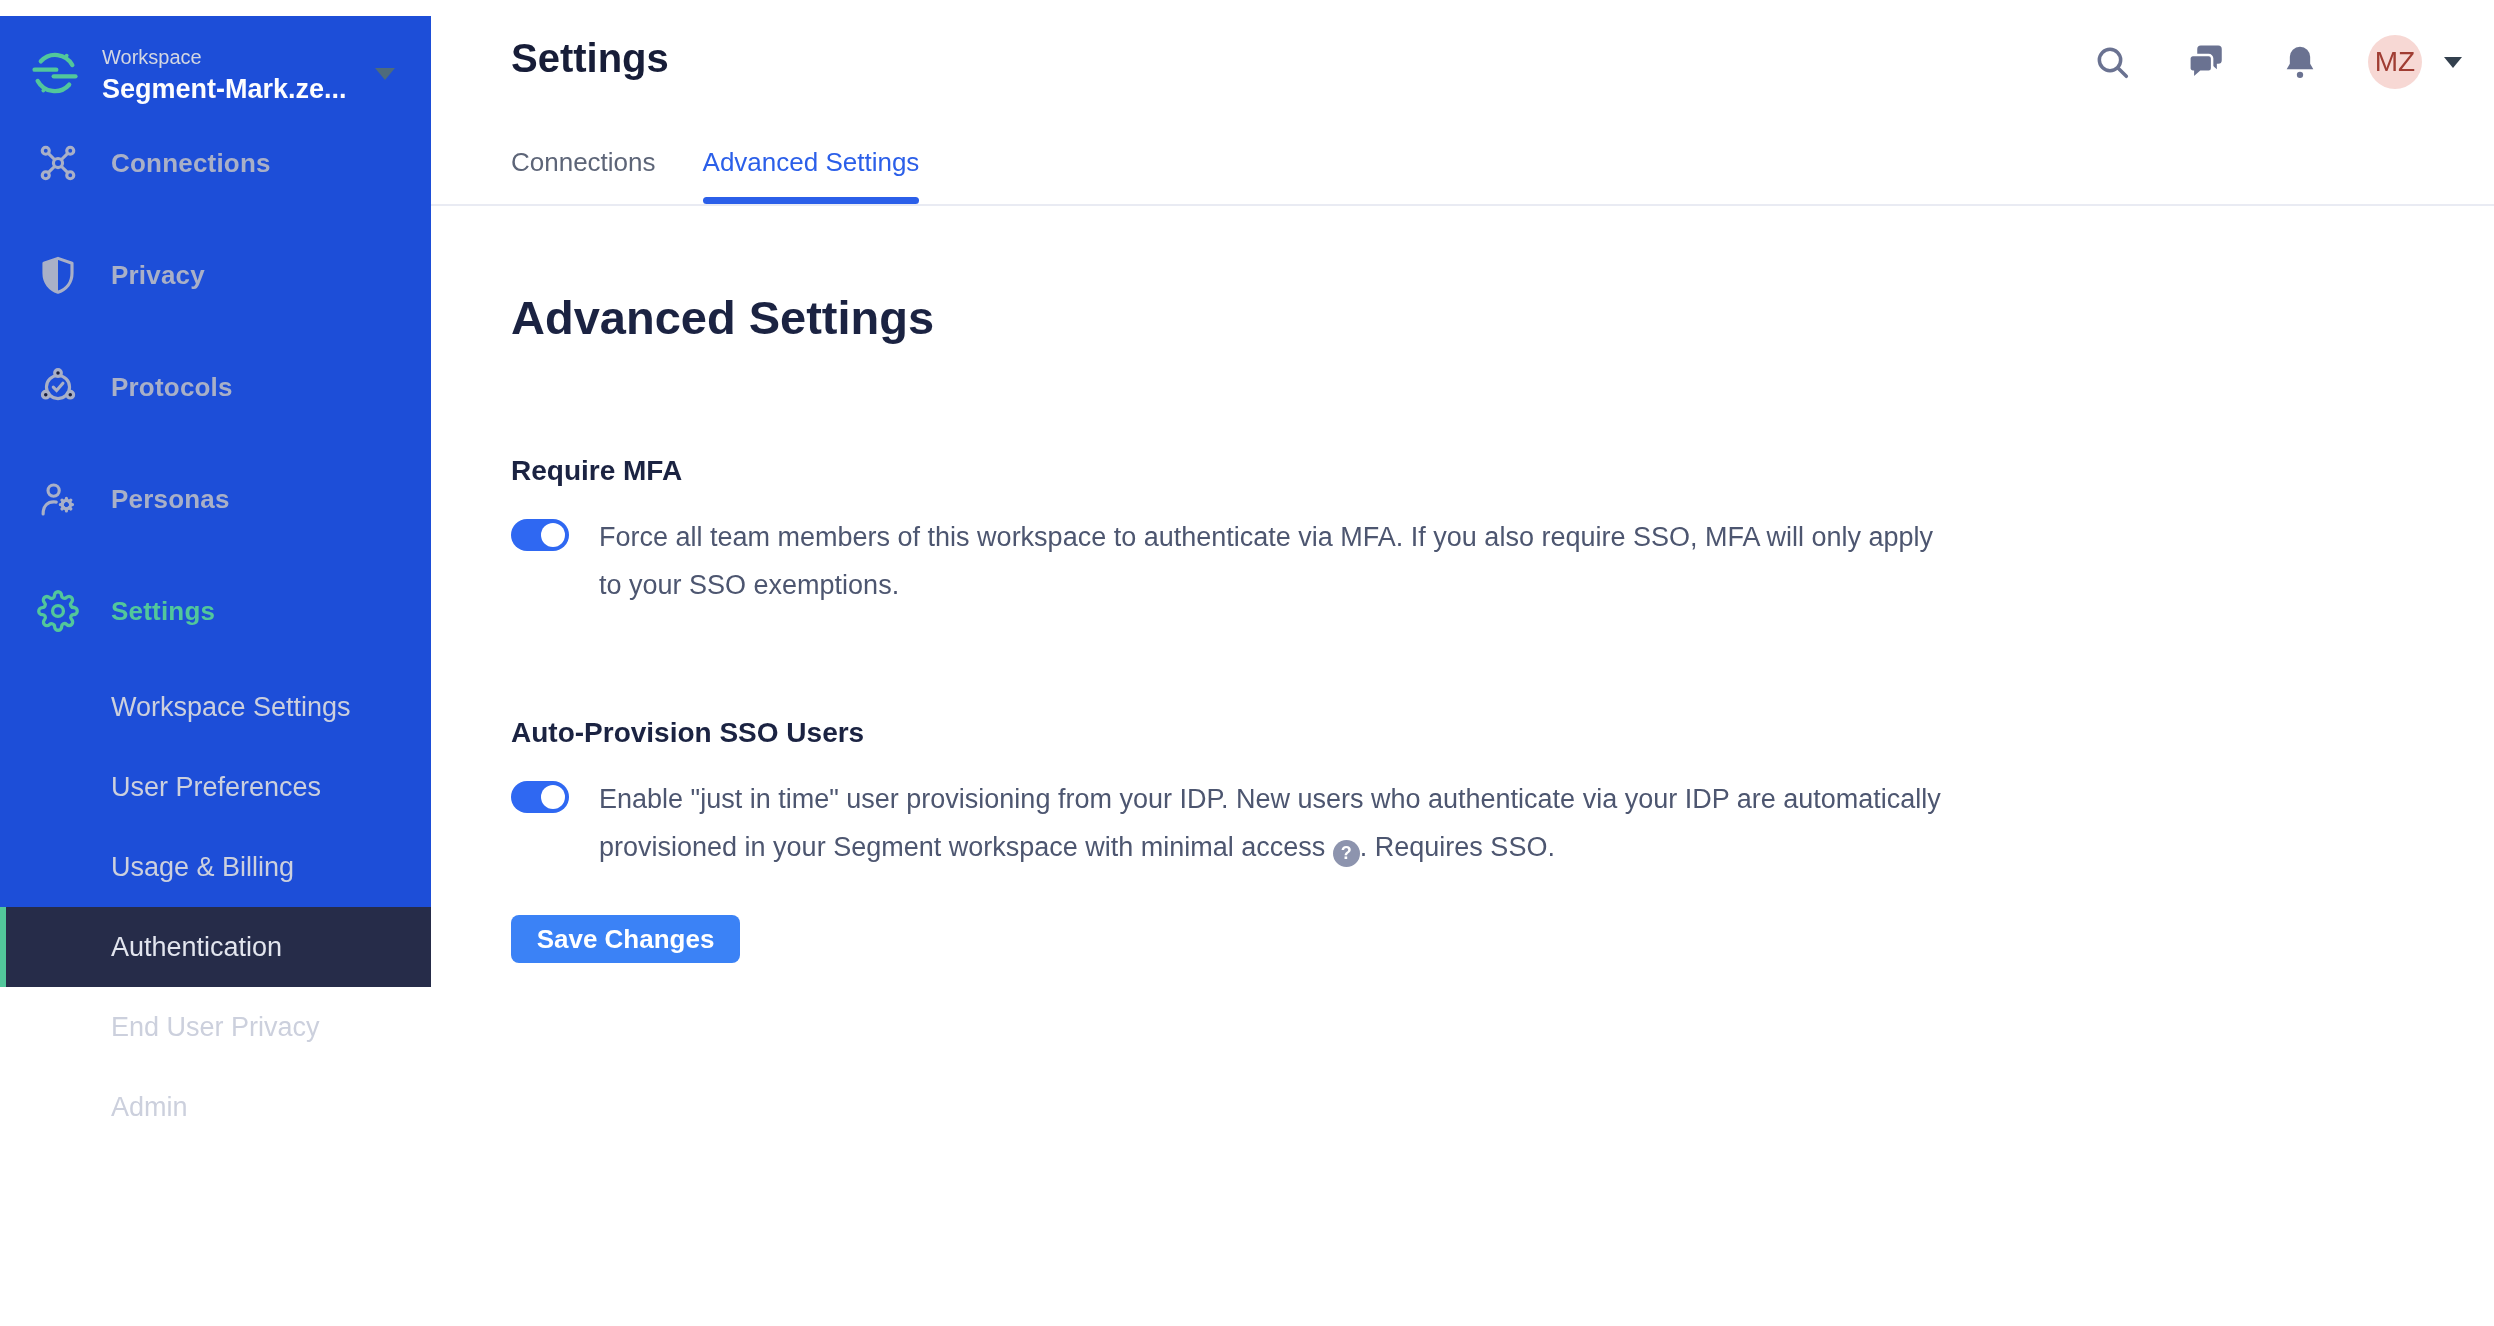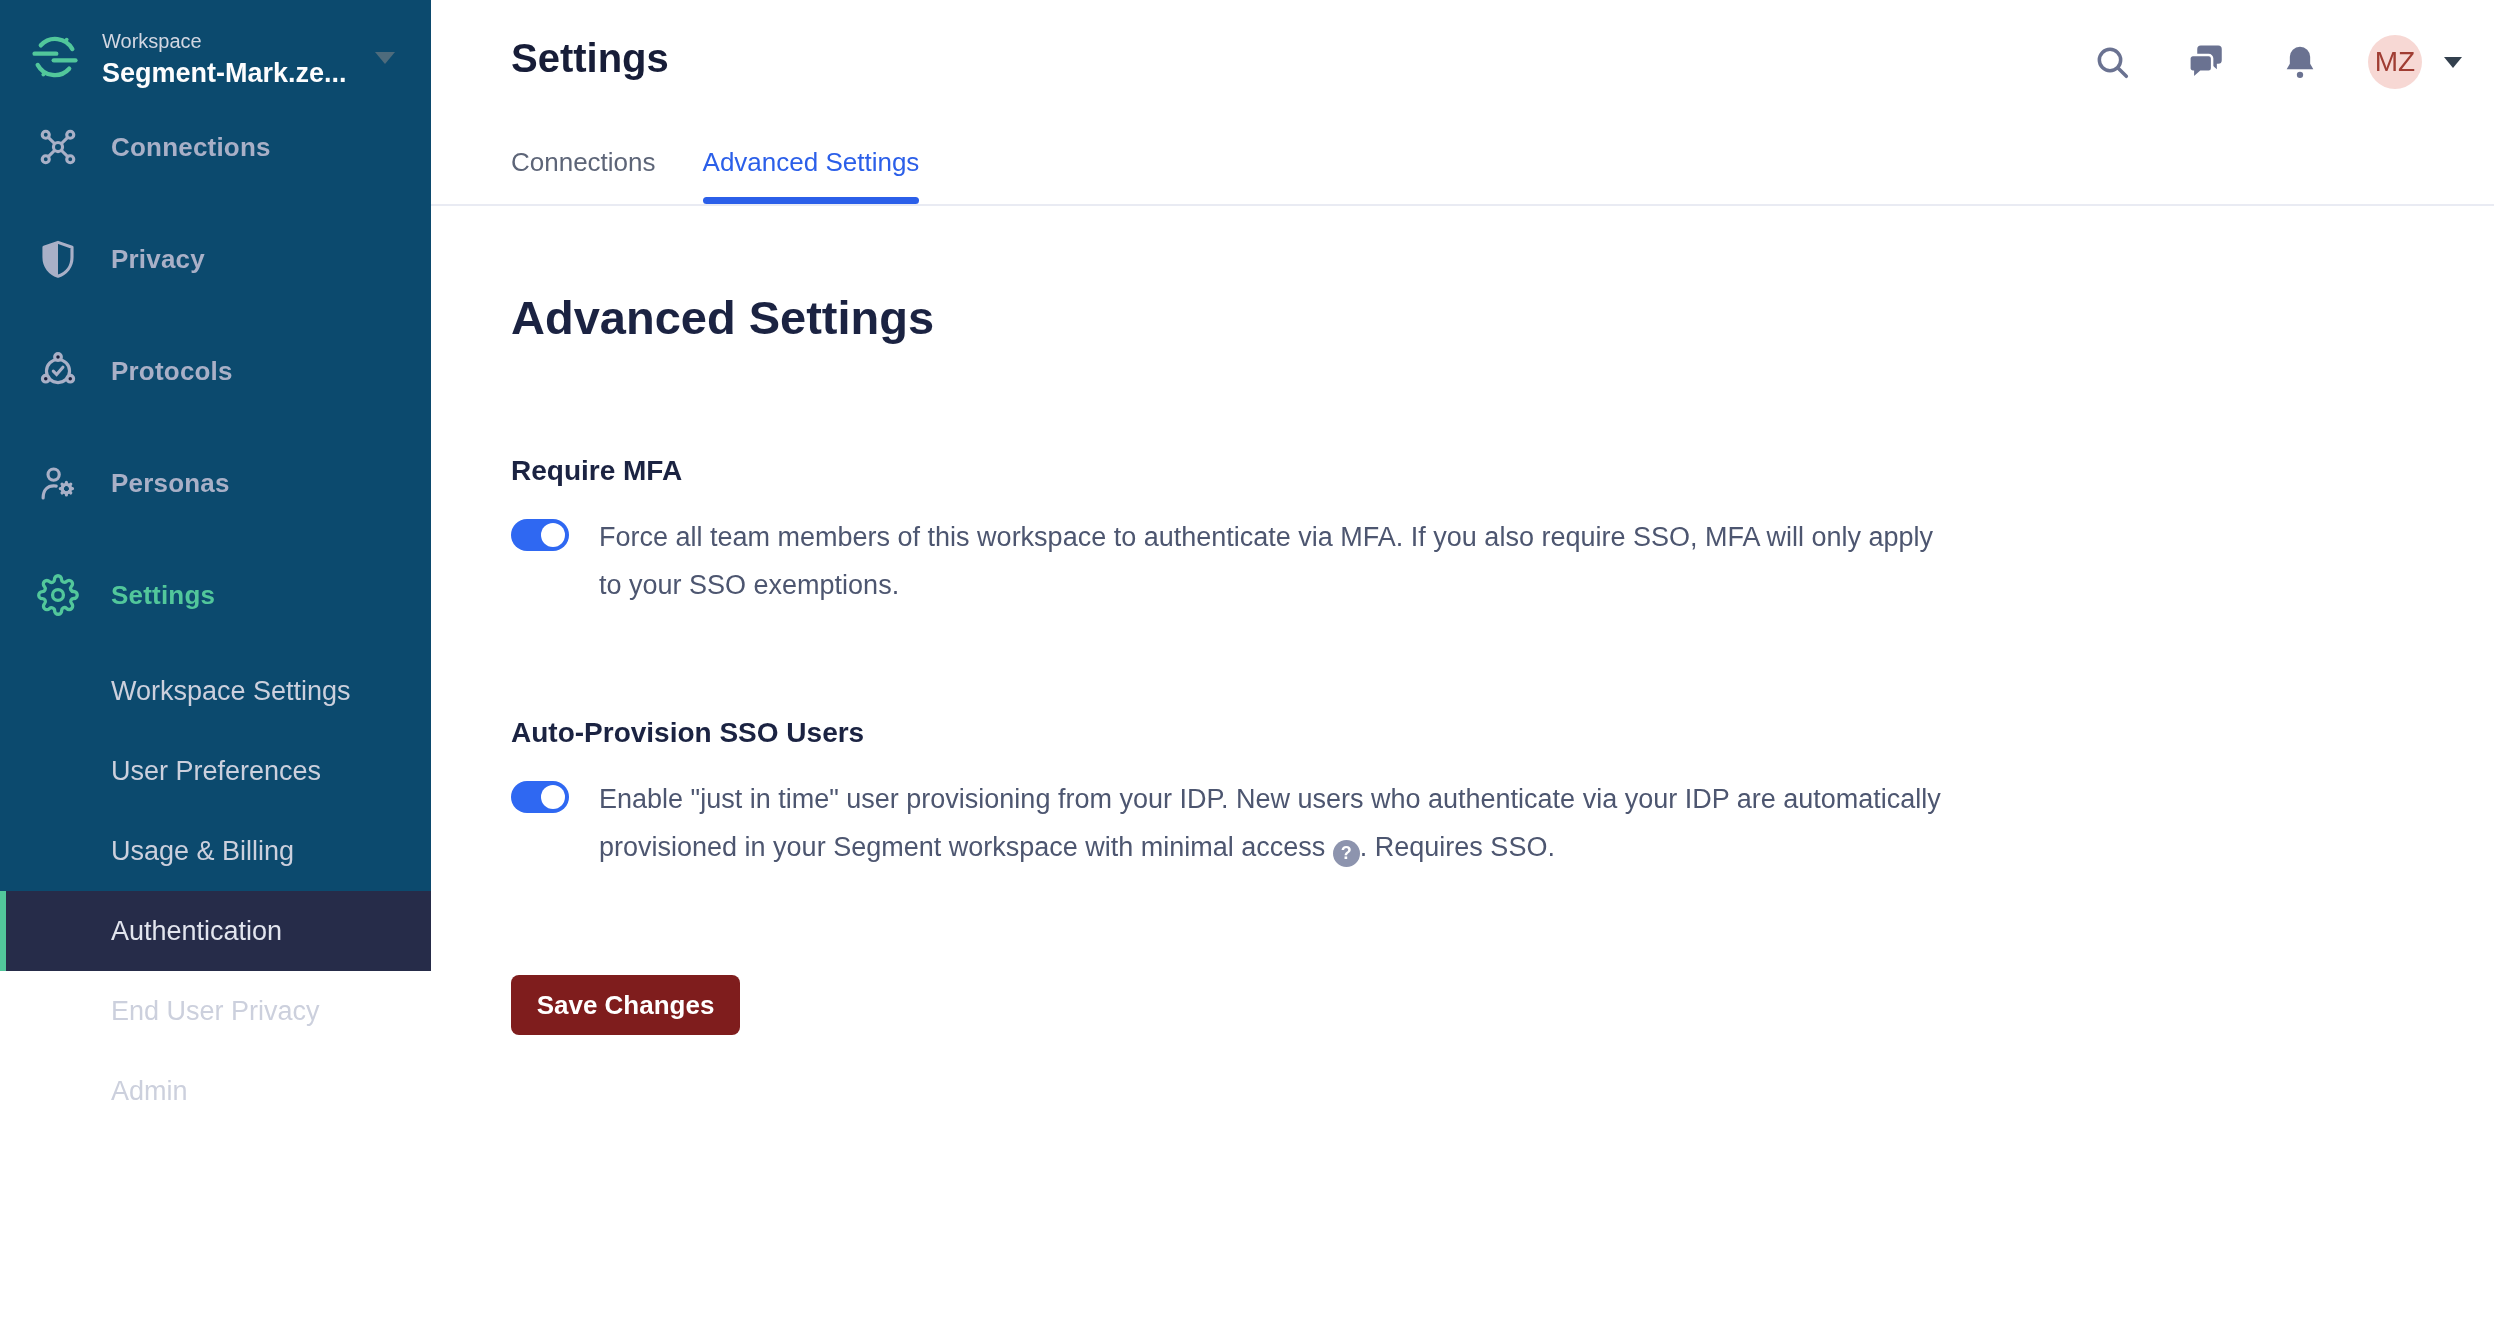--- a/index.html
+++ b/index.html
@@ -1,21 +1,21 @@
 <!DOCTYPE html>
 <html><head>
 <meta charset="utf-8">
 <style>
   * { margin:0; padding:0; box-sizing:border-box; }
   html,body { width:2494px; height:1326px; overflow:hidden; background:#fff;
               font-family:"Liberation Sans", sans-serif; }
 
   
-  .sidebar { position:absolute; left:0; top:0; width:431px; height:954px;
-             background:#0c4a6e; color:#a9b0c7; }
+  .sidebar { position:absolute; left:0; top:16px; width:431px; height:954px;
+             background:#1d4ed8; color:#a9b0c7; }
   .ws-header { display:flex; align-items:flex-start; padding:26px 24px 0 30px; position:relative; }
   .ws-logo { width:50px; height:50px; flex:0 0 50px; margin-top:6px; }
   .ws-text { margin-left:22px; min-width:0; }
   .ws-label { font-size:20px; color:#d3d7e2; line-height:30px; }
   .ws-name  { font-size:27px; font-weight:700; color:#fdfdfe; line-height:34px;
               white-space:nowrap; overflow:hidden; }
   .ws-caret { width:0; height:0; border-left:10px solid transparent; border-right:10px solid transparent;
               border-top:12px solid #4e6b7c; position:absolute; right:36px; top:52px; }
 
   .nav { margin-top:1px; }
@@ -63,22 +63,22 @@
   .desc { margin-left:30px; font-size:27px; line-height:48px; color:#4d5670; max-width:1360px; }
 
   .sec-mfa  { margin-top:110px; }
   .sec-sso  { margin-top:112px; }
   .sec-prov { margin-top:108px; }
 
   .help-badge { display:inline-flex; width:27px; height:27px; border-radius:50%; background:#8d94ae;
                 color:#fff; font-size:18px; font-weight:700; align-items:center; justify-content:center;
                 vertical-align:-3px; cursor:pointer; }
 
-  .save-btn { margin-top:104px; width:229px; height:60px; border:none; border-radius:8px;
-              background:#7f1d1d; color:#ffffff; font-size:26px; font-weight:600;
+  .save-btn { margin-top:44px; width:229px; height:48px; border:none; border-radius:8px;
+              background:#3b82f6; color:#ffffff; font-size:26px; font-weight:600;
               font-family:"Liberation Sans", sans-serif; cursor:default; }
 
   svg { display:block; }
 </style>
 </head>
 <body>
 
 <div class="sidebar">
 
   <div class="ws-header">

